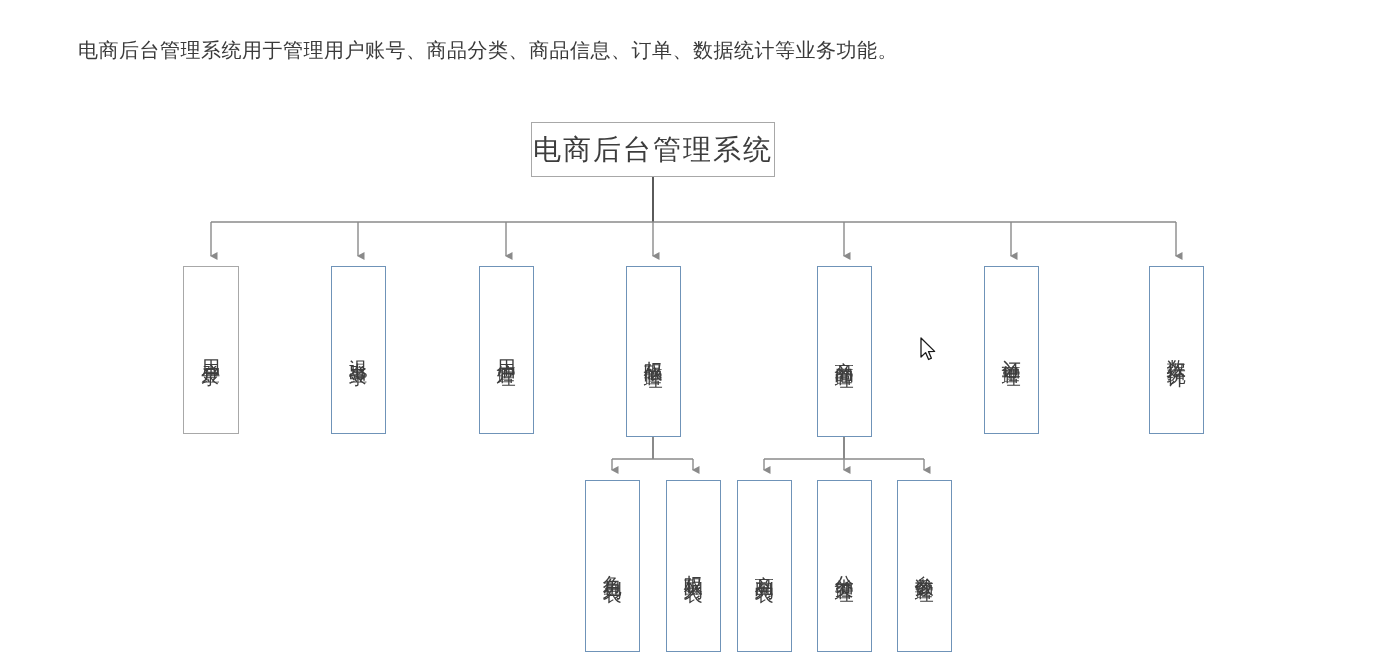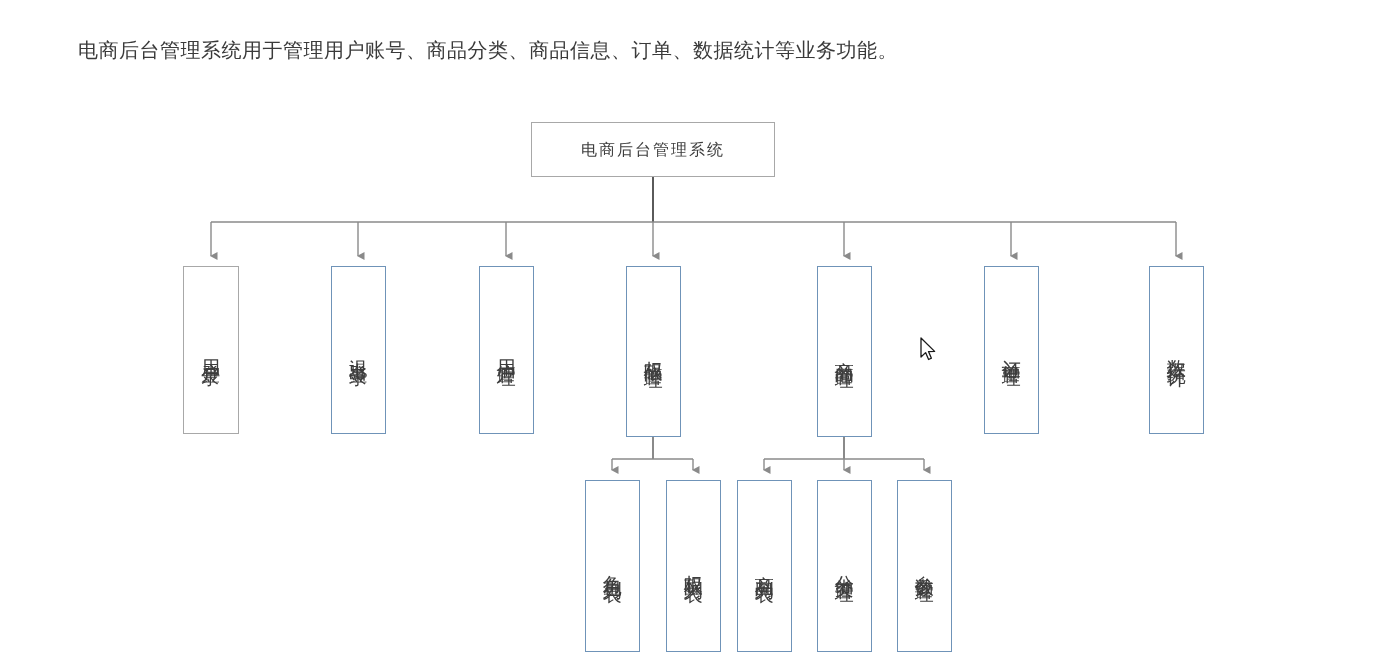--- a/index.html
+++ b/index.html
@@ -58,21 +58,21 @@
     font-size: 19px;
     line-height: 1.35;
     letter-spacing: 3px;
     color: #3d3d3d;
     white-space: nowrap;
   }
   .node.horizontal .label {
     writing-mode: horizontal-tb;
     text-orientation: mixed;
     letter-spacing: 2px;
-    font-size: 16px;
+    font-size: 28px;
   }
   .node.blue { border: 1.5px solid #6f93b8; }
   .node.gray { border: 1.5px solid #a8a8a8; }
 
   
   .cursor {
     position: absolute;
     width: 18px;
     height: 26px;
     pointer-events: none;

